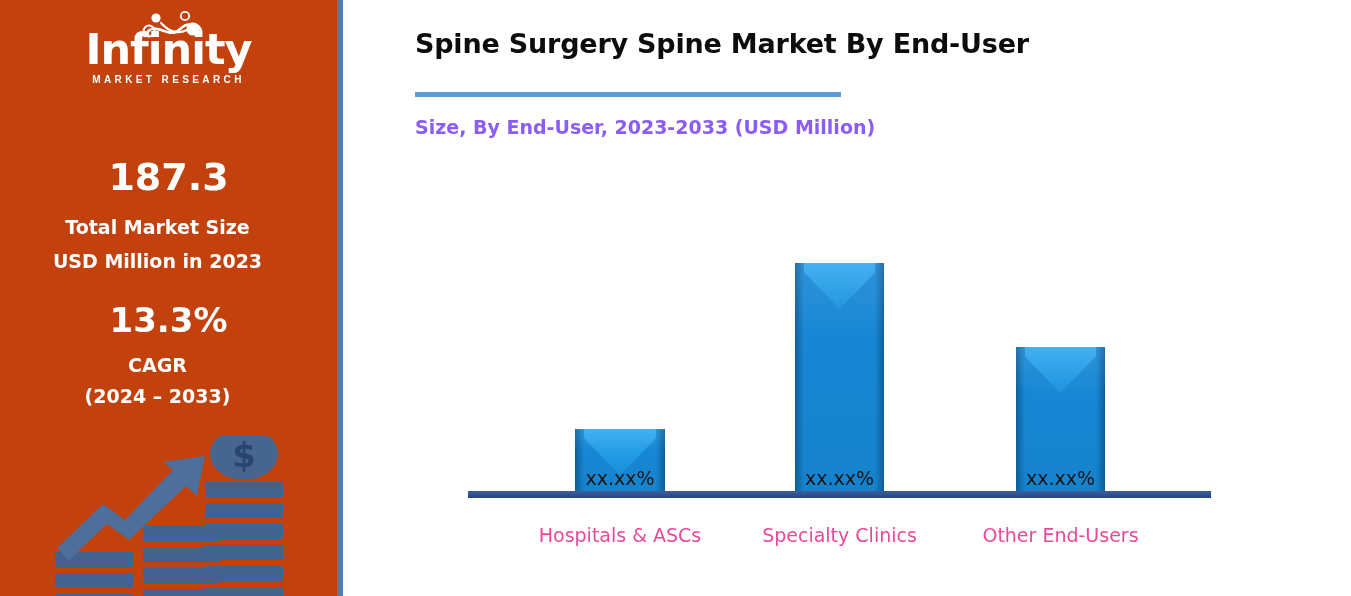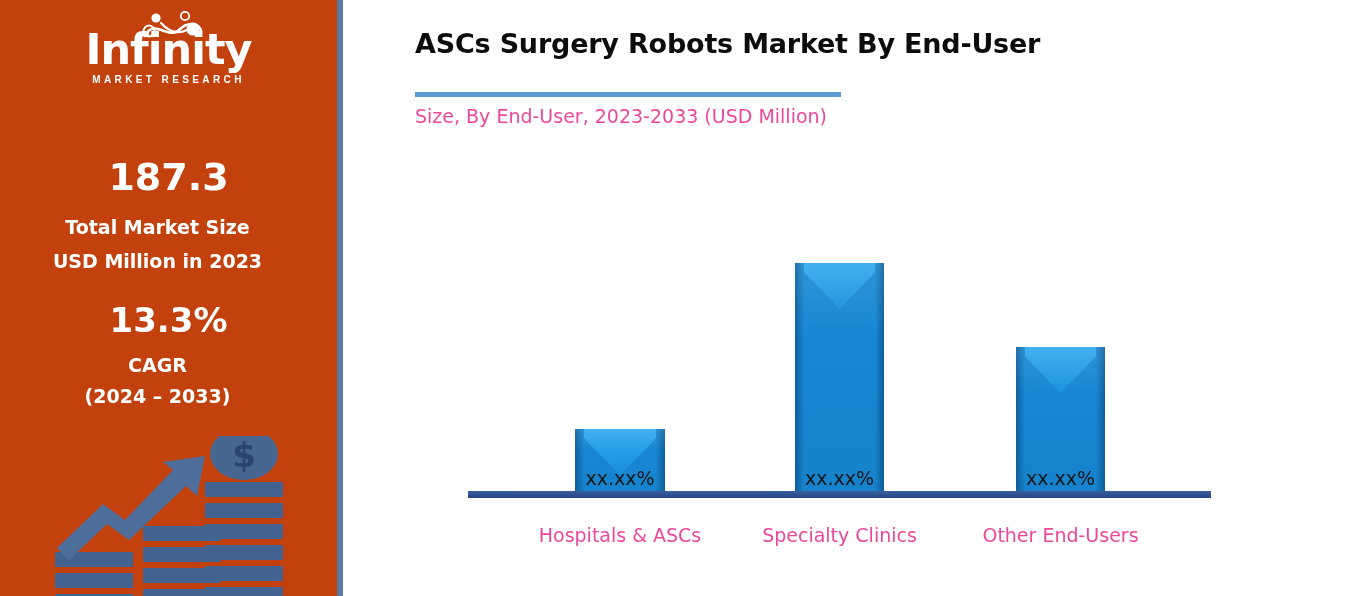--- a/index.html
+++ b/index.html
@@ -81,22 +81,22 @@
     font-size:27px;font-weight:700;color:#0d0d0d;
     font-family:"DejaVu Sans", sans-serif;
     letter-spacing:-0.2px;
     white-space:nowrap;
   }
   .title-rule{
     position:absolute;left:72px;top:92px;width:426px;height:5px;
     background:#5b9bd5;
   }
   .chart-subtitle{
-    position:absolute;left:72px;top:105px;
-    font-size:19px;color:#ec4899;font-weight:400;
+    position:absolute;left:72px;top:116px;
+    font-size:19px;color:#8b5cf6;font-weight:700;
     font-family:"DejaVu Sans", sans-serif;
     white-space:nowrap;
   }
 
   
   .plot{
     position:absolute;left:0;top:0;width:1008px;height:596px;
   }
   .axis-line{
     position:absolute;left:125px;top:491px;width:743px;height:7px;
@@ -197,21 +197,21 @@
       <ellipse cx="189" cy="18" rx="34" ry="26" fill="#46668f"></ellipse>
       <text x="189" y="31" text-anchor="middle" font-family="DejaVu Sans, sans-serif" font-size="34" font-weight="700" fill="#2a456e">$</text>
 
       <path d="M2 112 L48 68 L70 84 L118 34 L108 26 L150 20 L142 60 L131 50 L74 104 L52 88 L14 124 Z" fill="#4e6e9b"></path>
     </svg>
   </div>
   <div class="sidebar-accent"></div>
 
   <div class="main">
 
-    <div class="chart-title">ASCs Surgery Robots Market By End-User</div>
+    <div class="chart-title">Spine Surgery Spine Market By End-User</div>
     <div class="title-rule"></div>
     <div class="chart-subtitle">Size, By End-User, 2023-2033 (USD Million)</div>
 
     <div class="plot">
 
       <div class="bar-group" style="left:232px;width:90px;">
         <div class="bar" style="left:0;width:90px;height:69px;">
           <div class="facet-top"></div>
           <div class="facet-left"></div>
           <div class="facet-right"></div>

